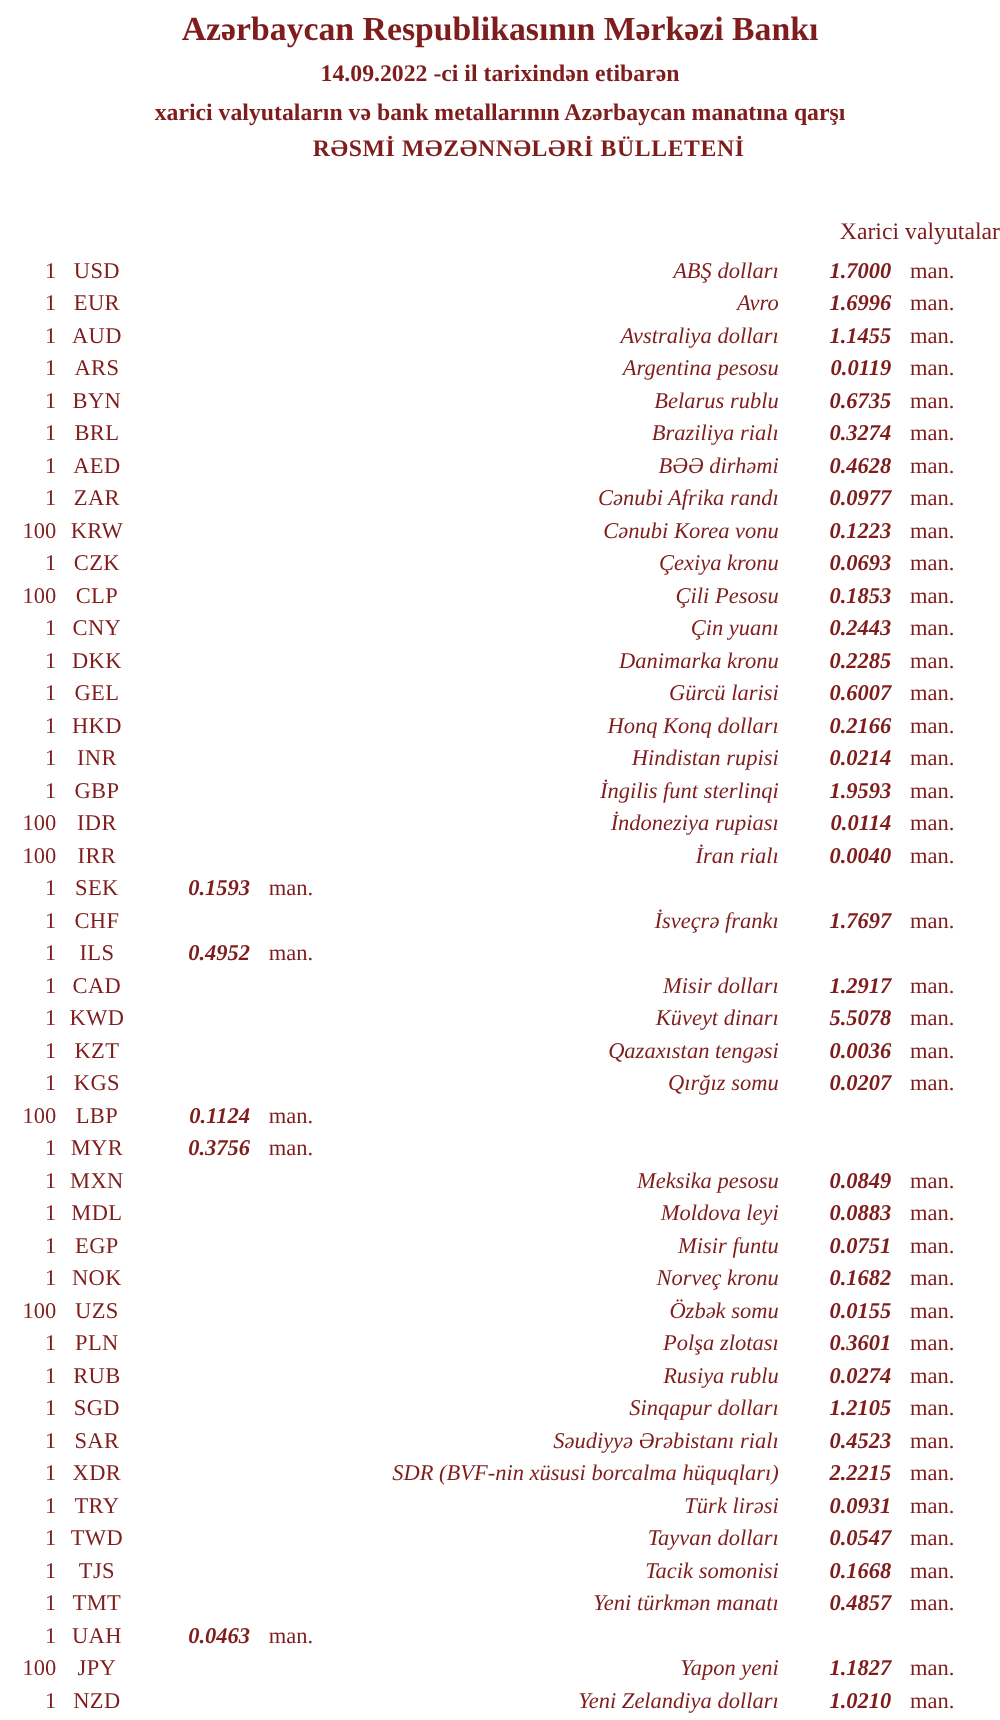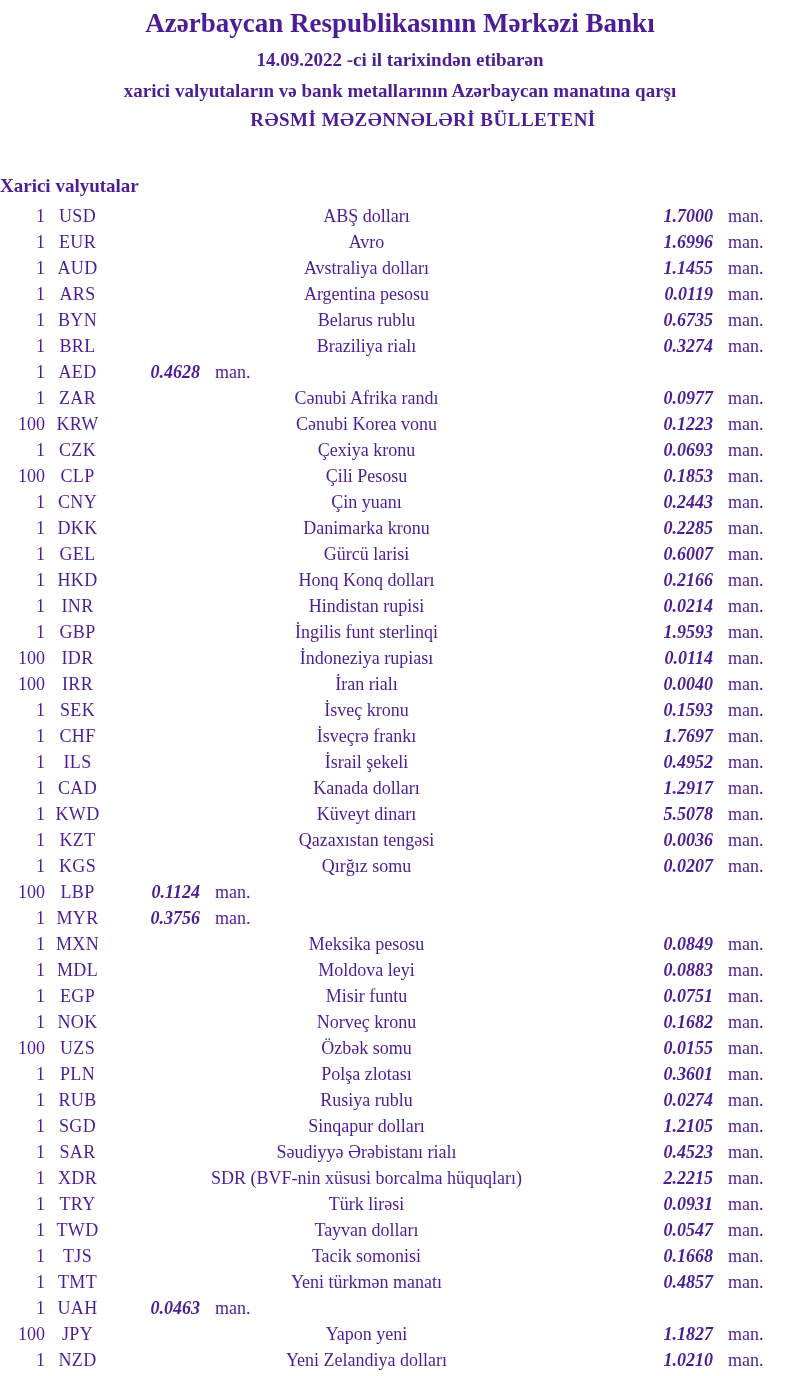--- a/index.html
+++ b/index.html
@@ -5,21 +5,21 @@
   html, body {
     margin: 0;
     padding: 0;
     background: #ffffff;
   }
   .page {
     position: relative;
     width: 800px;
     height: 1376px;
     background: #ffffff;
-    color: #4c1d95;
+    color: #7f1d1d;
     font-family: "Liberation Serif", "DejaVu Serif", serif;
     overflow: hidden;
     box-sizing: border-box;
     padding-top: 8px;
   }
   .doc-header { text-align: center; }
   .bank-name {
     font-size: 27px;
     font-weight: bold;
     line-height: 30px;
@@ -39,23 +39,23 @@
   }
   .bulletin-title {
     font-size: 19px;
     font-weight: bold;
     line-height: 22px;
     margin-top: 7px;
     letter-spacing: 0.5px;
     padding-left: 46px;
   }
   .section-title {
-    text-align: left;
+    text-align: right;
     font-size: 19px;
-    font-weight: bold;
+    font-weight: normal;
     line-height: 22px;
     margin-top: 44px;
   }
   .rates-table {
     margin-top: 6px;
   }
   .row {
     display: flex;
     align-items: baseline;
     height: 26px;
@@ -69,23 +69,24 @@
     flex: 0 0 auto;
   }
   .cell-code {
     width: 65px;
     text-align: center;
     flex: 0 0 auto;
     letter-spacing: 0.3px;
   }
   .cell-name {
     flex: 1 1 auto;
-    text-align: center;
+    text-align: right;
     white-space: nowrap;
     overflow: hidden;
+    font-style: italic;
   }
   .cell-rate {
     width: 90px;
     text-align: right;
     flex: 0 0 auto;
     font-weight: bold;
     font-style: italic;
   }
   .cell-unit {
     width: 59px;
@@ -148,20 +149,21 @@
       <div class="row">
         <span class="cell-qty">1</span>
         <span class="cell-code">BRL</span>
         <span class="cell-name">Braziliya rialı</span>
         <span class="cell-rate">0.3274</span>
         <span class="cell-unit">man.</span>
       </div>
       <div class="row">
         <span class="cell-qty">1</span>
         <span class="cell-code">AED</span>
+        <span class="cell-name">BƏƏ dirhəmi</span>
         <span class="cell-rate">0.4628</span>
         <span class="cell-unit">man.</span>
       </div>
       <div class="row">
         <span class="cell-qty">1</span>
         <span class="cell-code">ZAR</span>
         <span class="cell-name">Cənubi Afrika randı</span>
         <span class="cell-rate">0.0977</span>
         <span class="cell-unit">man.</span>
       </div>
@@ -238,42 +240,40 @@
       <div class="row">
         <span class="cell-qty">100</span>
         <span class="cell-code">IRR</span>
         <span class="cell-name">İran rialı</span>
         <span class="cell-rate">0.0040</span>
         <span class="cell-unit">man.</span>
       </div>
       <div class="row">
         <span class="cell-qty">1</span>
         <span class="cell-code">SEK</span>
-        <span class="cell-name">İsveç kronu</span>
         <span class="cell-rate">0.1593</span>
         <span class="cell-unit">man.</span>
       </div>
       <div class="row">
         <span class="cell-qty">1</span>
         <span class="cell-code">CHF</span>
         <span class="cell-name">İsveçrə frankı</span>
         <span class="cell-rate">1.7697</span>
         <span class="cell-unit">man.</span>
       </div>
       <div class="row">
         <span class="cell-qty">1</span>
         <span class="cell-code">ILS</span>
-        <span class="cell-name">İsrail şekeli</span>
         <span class="cell-rate">0.4952</span>
         <span class="cell-unit">man.</span>
       </div>
       <div class="row">
         <span class="cell-qty">1</span>
         <span class="cell-code">CAD</span>
-        <span class="cell-name">Kanada dolları</span>
+        <span class="cell-name">Misir dolları</span>
         <span class="cell-rate">1.2917</span>
         <span class="cell-unit">man.</span>
       </div>
       <div class="row">
         <span class="cell-qty">1</span>
         <span class="cell-code">KWD</span>
         <span class="cell-name">Küveyt dinarı</span>
         <span class="cell-rate">5.5078</span>
         <span class="cell-unit">man.</span>
       </div>

